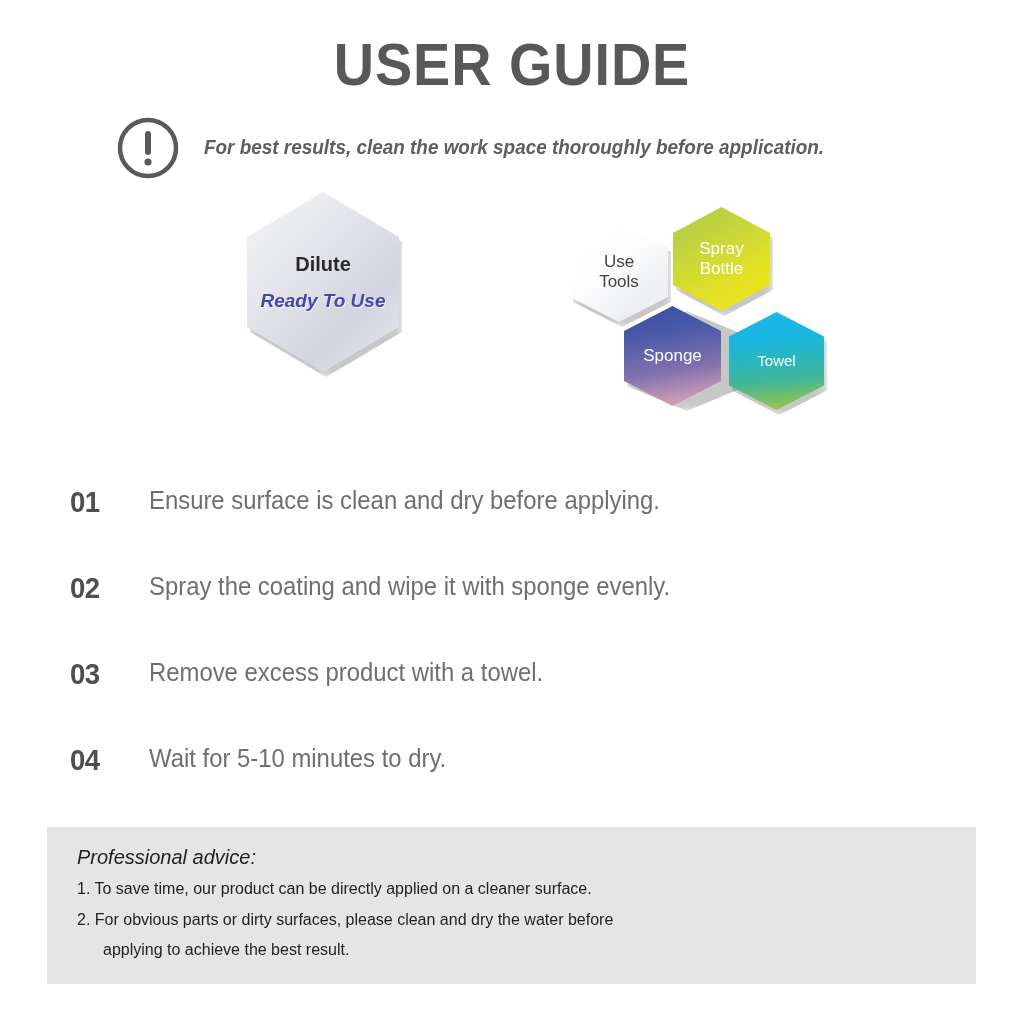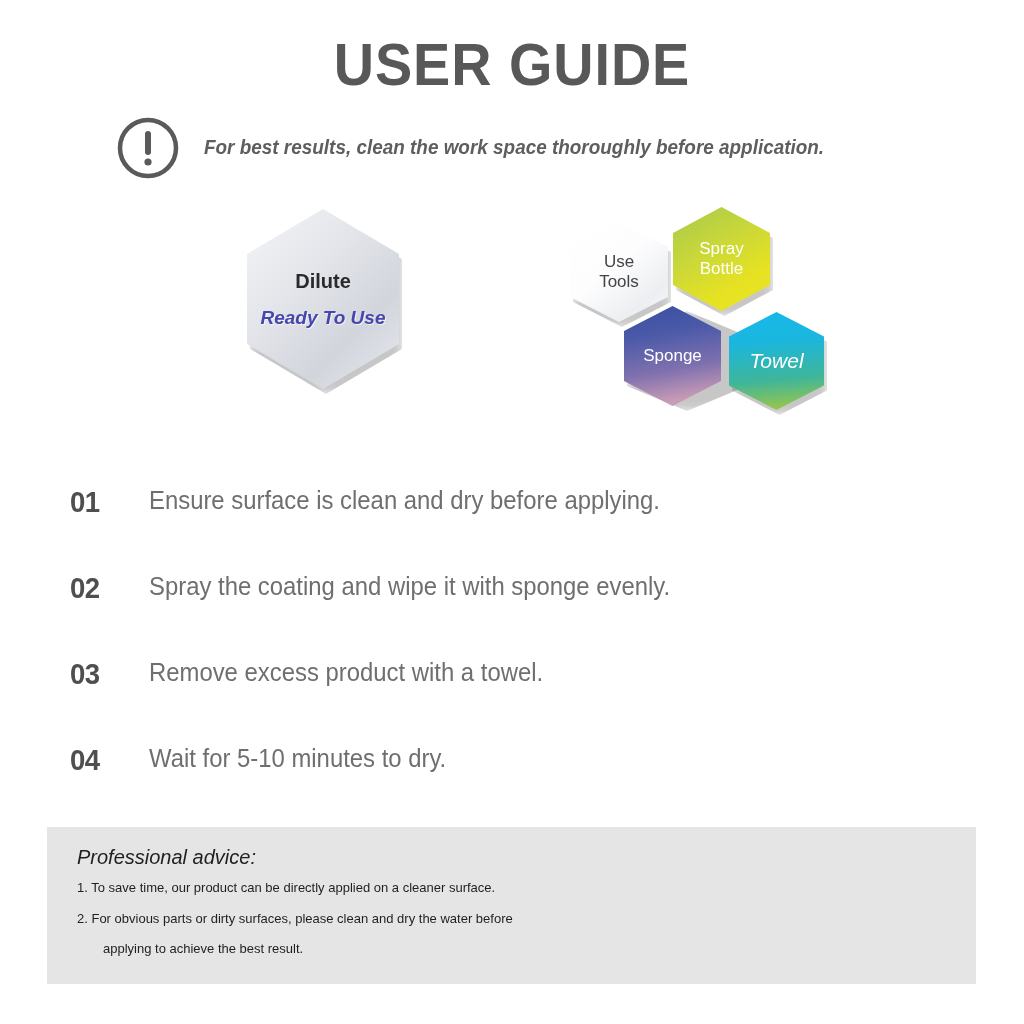--- a/index.html
+++ b/index.html
@@ -42,21 +42,21 @@
   .hex-wrap { position:absolute; }
   .hex-shadow {
     position:absolute; inset:0;
     clip-path:polygon(50% 0%, 100% 25%, 100% 75%, 50% 100%, 0% 75%, 0% 25%);
     background:rgba(0,0,0,0.22);
     filter:blur(5px);
     transform:translate(3px,5px);
   }
 
   
-  #hex-dilute-wrap { left:247px; top:209px; width:152px; height:180px;padding-left:24px; }
+  #hex-dilute-wrap { left:247px; top:192px; width:152px; height:180px;padding-left:24px; }
   #hex-dilute {
     inset:0; width:152px; height:180px;
     background:linear-gradient(135deg,#f4f5f7 0%, #e3e5ea 38%, #d2d5dc 70%, #e7e9ee 100%);
   }
   #hex-dilute .lbl-dilute {
     font-size:20px; font-weight:bold; color:#2a2a2a; margin-bottom:14px;
   }
   #hex-dilute .lbl-ready {
     font-size:19px; font-weight:bold; font-style:italic; color:#4646ad;
     text-shadow:1px 1px 0 rgba(255,255,255,.65);
@@ -75,21 +75,21 @@
 
   #hex-sponge-wrap { left:624px; top:306px; width:120px;  height:100px; }
   #hex-sponge {
     inset:0; width:97px; height:100px;
     background:linear-gradient(170deg,#3b4fa3 0%, #4a59a8 28%, #8071ae 62%, #c79ab5 88%, #cfa4b8 100%); }
   #hex-sponge .t { font-size:17px; color:#ffffff; }
 
   #hex-towel-wrap  { left:729px; top:312px; width:95px;  height:98px; }
   #hex-towel  { inset:0; width:95px; height:98px;
     background:linear-gradient(175deg,#17b9e9 0%, #1ab6df 30%, #3fb69a 68%, #a7c83d 100%); }
-  #hex-towel .t { font-size:21px; color:#ffffff;font-style:italic; }
+  #hex-towel .t { font-size:15px; color:#ffffff; }
 
   .hex .t { line-height:1.18; }
 
   
   .steps { position:absolute; left:0; top:470px; width:824px; }
   .step { position:relative; height:86px; }
   .step-num {
     position:absolute; left:70px; top:16px;
     font-size:29px; font-weight:bold; color:#4f4f4f;
     letter-spacing:-0.5px;
@@ -107,21 +107,21 @@
     position:absolute; left:47px; top:827px;
     width:929px; height:157px;
     background:#e5e5e5;
   }
   .advice-title {
     position:absolute; left:30px; top:19px;
     font-size:20px; font-style:italic; color:#1f1f1f;
   }
   .advice-item {
     position:absolute; left:30px;
-    font-size:13px; color:#1f1f1f; white-space:nowrap;
+    font-size:16px; color:#1f1f1f; white-space:nowrap;
   }
   #adv-1 { top:53px; }
   #adv-2 { top:84px; }
   #adv-2b { top:114px; left:56px; }
 </style>
 </head>
 <body>
 
 <div class="page">
 

